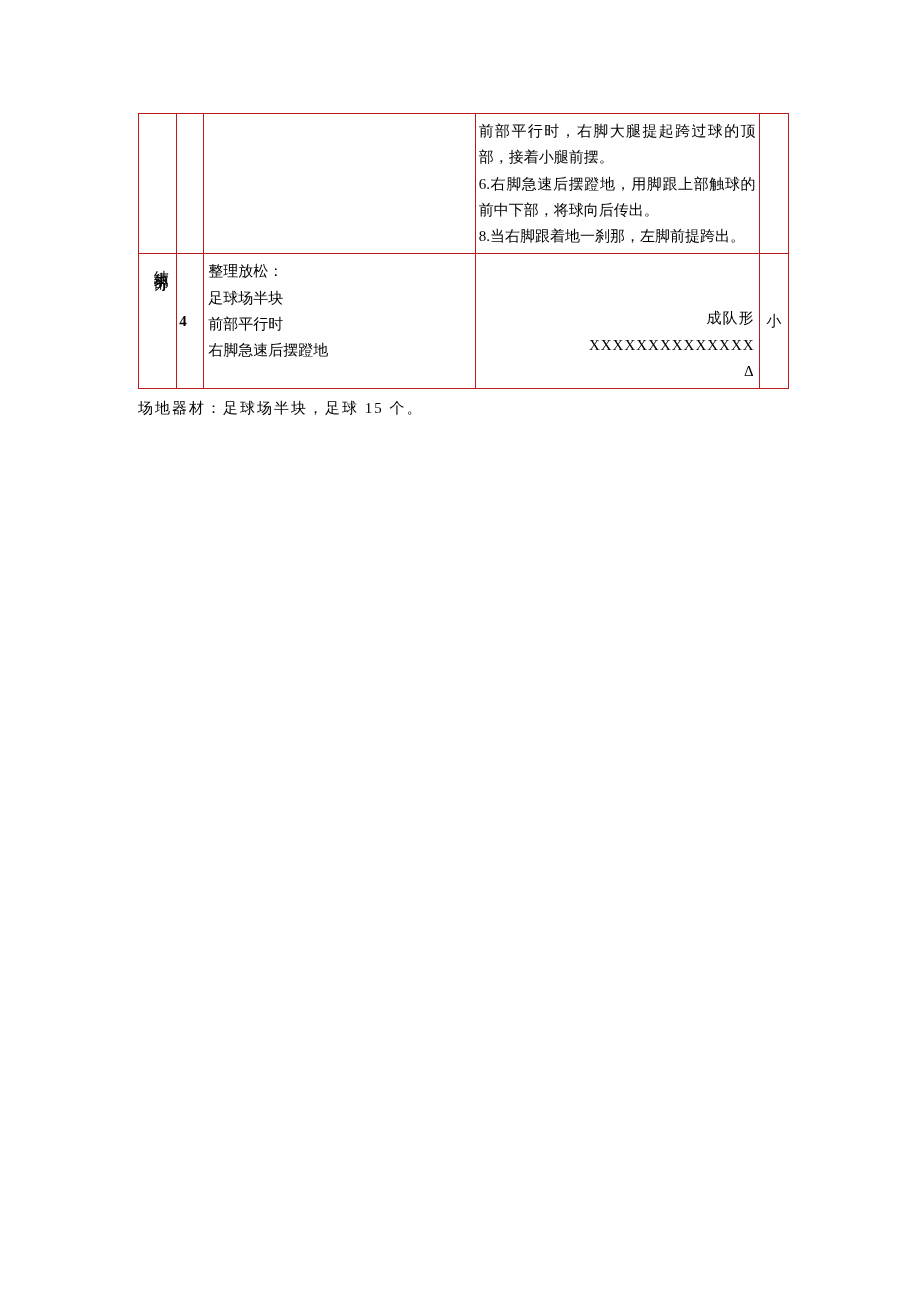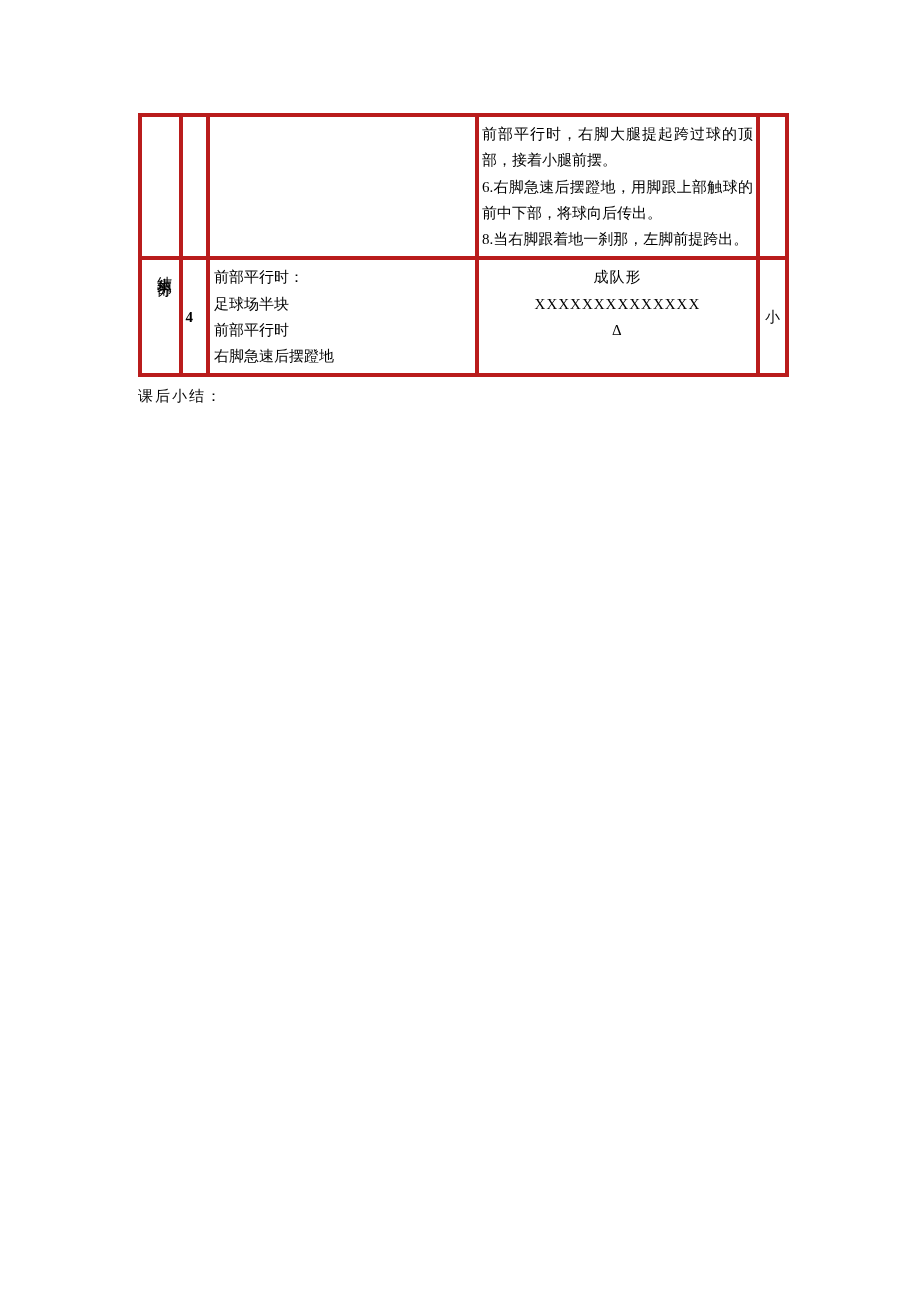--- a/index.html
+++ b/index.html
@@ -12,21 +12,21 @@
       font-size: 15px;
       background: #fff;
       padding: 113px 131px 0 138px;
       width: 920px;
     }
     table {
       border-collapse: collapse;
       width: 100%;
     }
     td {
-      border: 4px solid #b91c1c;
+      border: 1px solid #b91c1c;
       padding: 4px 4px;
       vertical-align: top;
       line-height: 1.75;
     }
     .vertical-text {
       writing-mode: vertical-rl;
       text-orientation: upright;
       text-align: left;
       vertical-align: top;
       letter-spacing: 2px;
@@ -46,22 +46,23 @@
     .col-org {
       width: 232px;
     }
     .col-last {
       width: 24px;
       text-align: center;
       vertical-align: middle;
       padding: 2px 2px;
     }
     .org-lines {
-      text-align: center;
+      text-align: right;
       letter-spacing: 1px;
+      margin-top: 47px;
     }
     .footer-text {
       margin-top: 6px;
       line-height: 1.75;
       letter-spacing: 2px;
     }
     .justify-text {
       text-align: justify;
     }
     .row1-col3 {
@@ -82,34 +83,34 @@
       <div>前部平行时，右脚大腿提起跨过球的顶部，接着小腿前摆。</div>
       <div>6.右脚急速后摆蹬地，用脚跟上部触球的前中下部，将球向后传出。</div>
       <div>8.当右脚跟着地一刹那，左脚前提跨出。</div>
     </td>
     <td class="col-last"><span></span></td>
   </tr>
   <tr>
     <td class="vertical-text"><span>结束部分</span></td>
     <td class="col-num"><span>4</span></td>
     <td class="col-content">
-      <div>前部平行时：</div>
+      <div>整理放松：</div>
       <div>足球场半块</div>
       <div>前部平行时</div>
       <div>右脚急速后摆蹬地</div>
     </td>
     <td class="col-org">
       <div class="org-lines">
         <div>成队形</div>
         <div>XXXXXXXXXXXXXX</div>
         <div>Δ</div>
       </div>
     </td>
     <td class="col-last"><span>小</span></td>
   </tr>
 </tbody>
   </table>
 
 <div class="footer-text">
   <div>
-    <span>课后小结：</span>
+    <span>场地器材：</span><span>足球场半块，足球 15 个。</span>
   </div>
 </div>
 
 </body></html>

